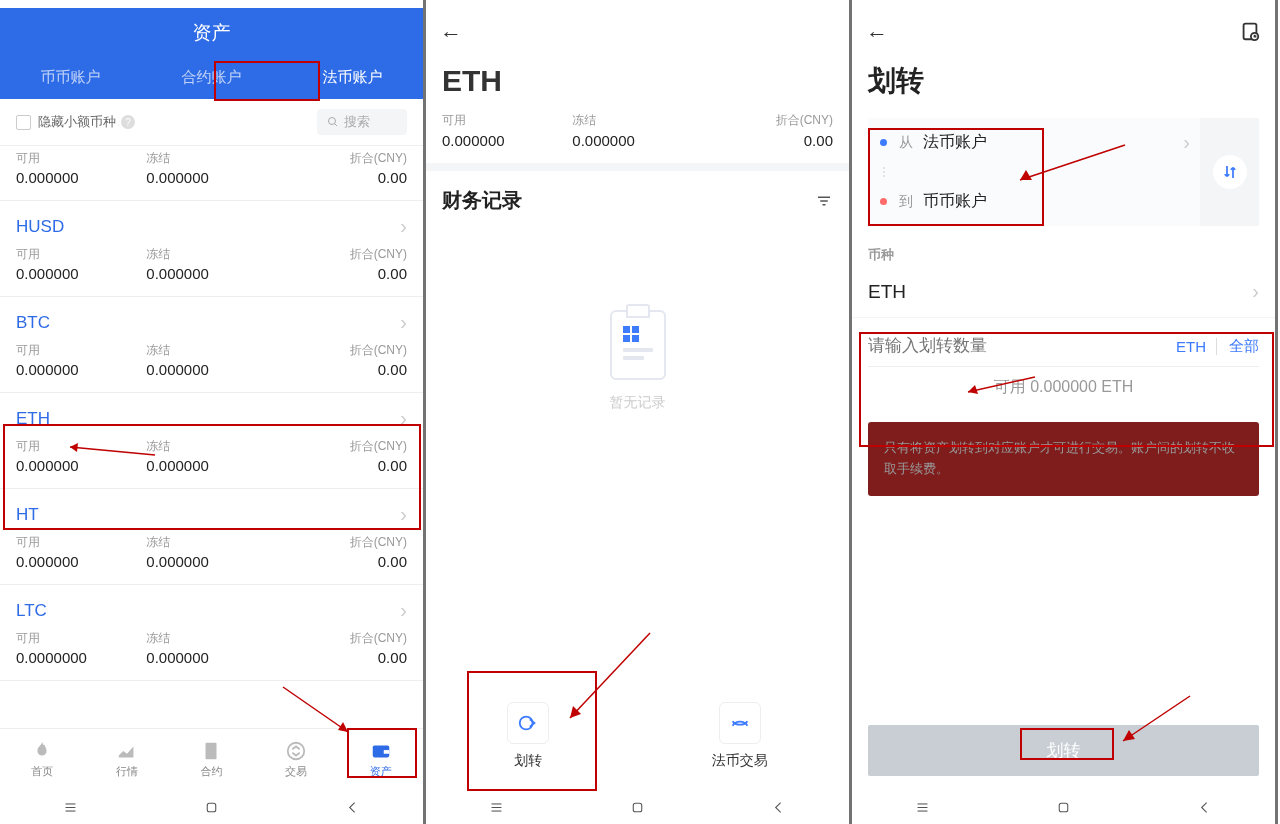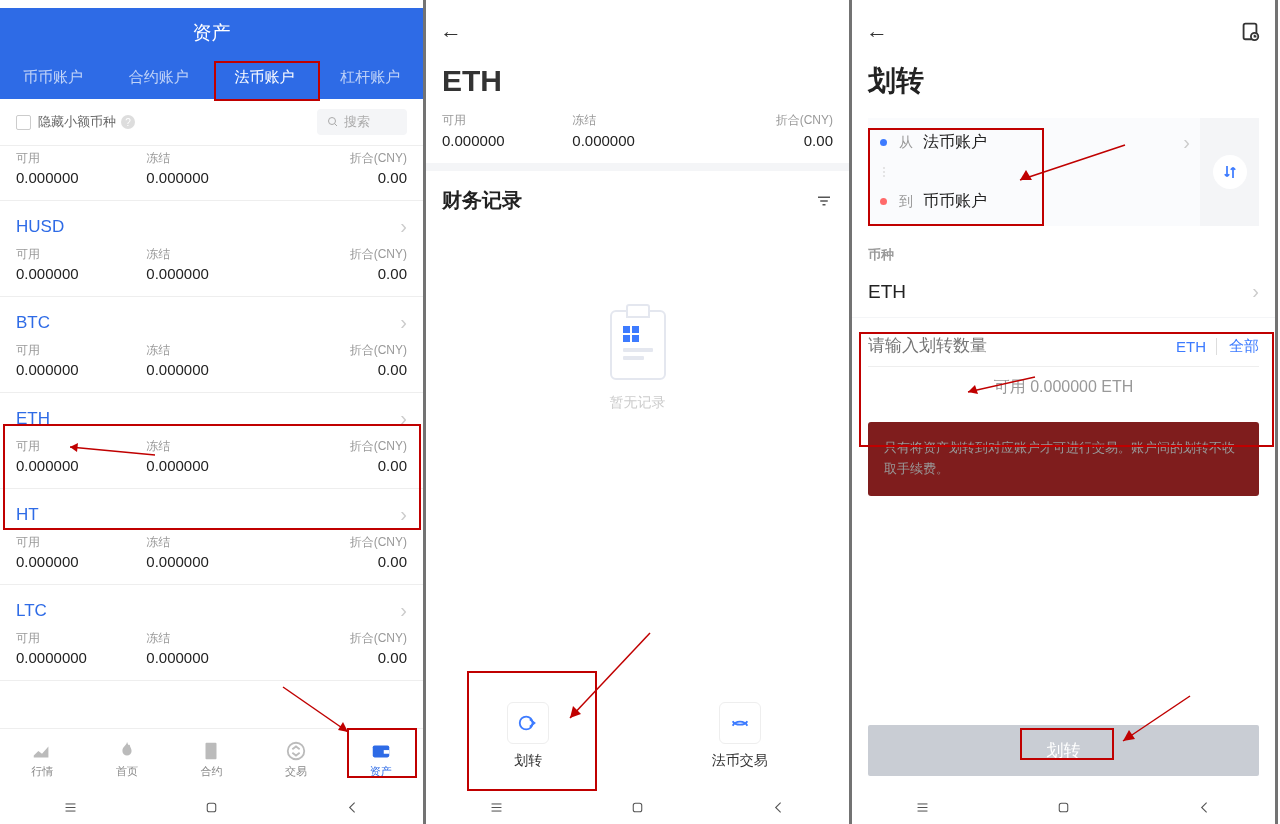--- a/index.html
+++ b/index.html
@@ -99,21 +99,20 @@
 <body>
 
 <div class="phone">
   <div class="status-bar"></div>
   <div class="p1-header">
     <div class="p1-title">资产</div>
     <div class="p1-tabs">
       <div class="p1-tab">币币账户</div>
       <div class="p1-tab">合约账户</div>
       <div class="p1-tab active">法币账户</div>
-      <div class="p1-tab">杠杆账户</div>
     </div>
   </div>
 
   <div class="p1-filter-row">
     <span class="p1-checkbox"></span>
     <span class="p1-hide-label">隐藏小额币种</span>
     <span class="p1-q">?</span>
     <div class="p1-search">
       <div class="p1-search-box">
         <svg width="12" height="12" viewBox="0 0 24 24" fill="none" stroke="#aaa" stroke-width="2">
@@ -242,32 +241,32 @@
             <div class="p1-col-val">0.00</div>
           </div>
     </div>
       </div>
     </div>
 
   <div class="p1-bottom-nav">
     <div class="p1-nav-item">
         <div class="nav-icon">
           <svg viewBox="0 0 24 24" width="22" height="22" fill="#bbb">
-            <path d="M3 17l5-5 4 3 7-8v12H3z"></path>
-          </svg>
-        </div>
-        <span>行情</span>
+            <path d="M12 2c0 4-5 5-5 10a5 5 0 0010 0c0-3-2-4-2-7 0 0-1 3-3-3z"></path>
+          </svg>
+        </div>
+        <span>首页</span>
       </div>
     <div class="p1-nav-item">
         <div class="nav-icon">
           <svg viewBox="0 0 24 24" width="22" height="22" fill="#bbb">
-            <path d="M12 2c0 4-5 5-5 10a5 5 0 0010 0c0-3-2-4-2-7 0 0-1 3-3-3z"></path>
-          </svg>
-        </div>
-        <span>首页</span>
+            <path d="M3 17l5-5 4 3 7-8v12H3z"></path>
+          </svg>
+        </div>
+        <span>行情</span>
       </div>
     <div class="p1-nav-item">
         <div class="nav-icon">
           <svg viewBox="0 0 24 24" width="22" height="22" fill="#bbb">
             <rect x="6" y="3" width="12" height="18" rx="1"></rect>
           </svg>
         </div>
         <span>合约</span>
       </div>
     <div class="p1-nav-item">

